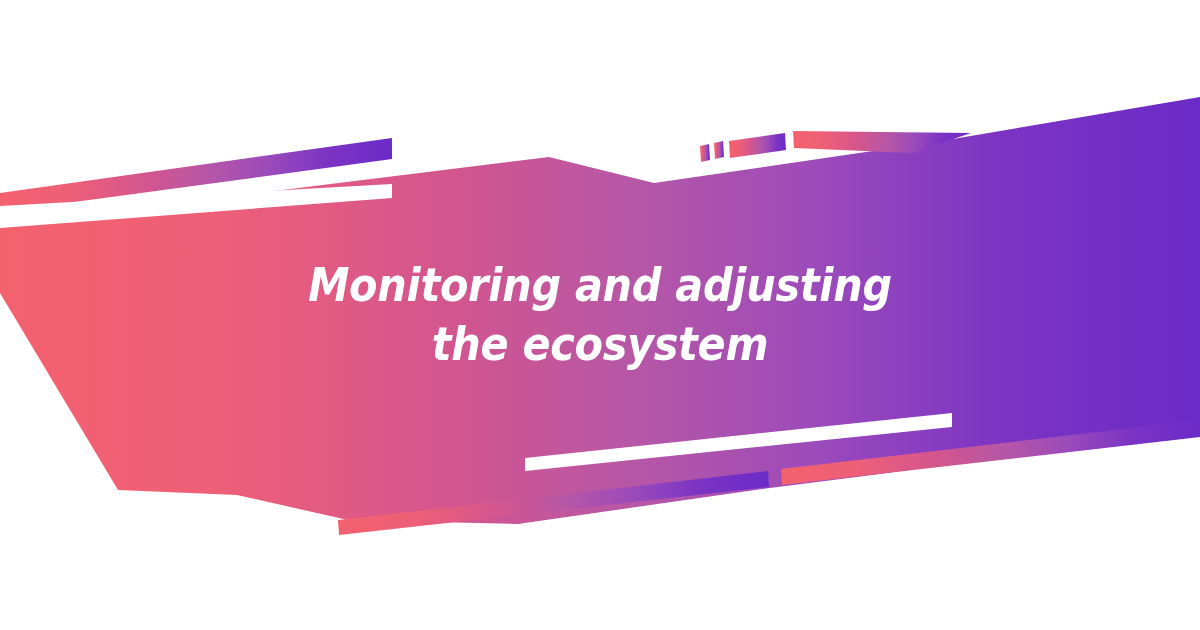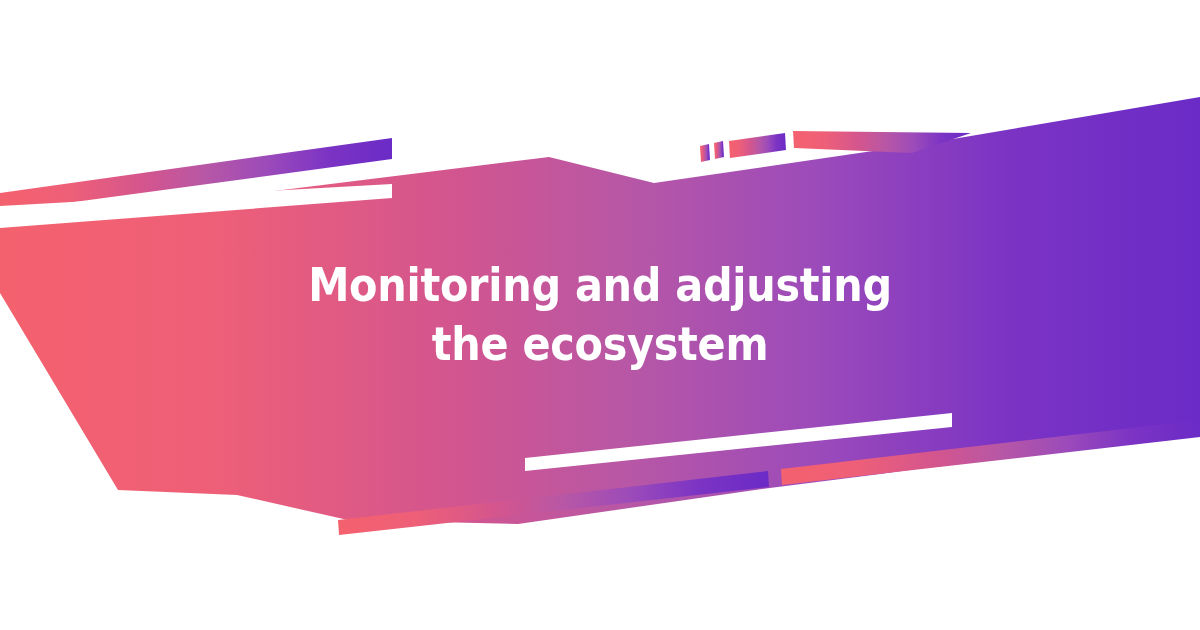--- a/index.html
+++ b/index.html
@@ -31,20 +31,21 @@
   #headline-layer {
     position: absolute;
     left: 0;
     top: 0;
     width: 1200px;
     height: 630px;
     display: flex;
     align-items: center;
     justify-content: center;
     pointer-events: none;
+    font-style: italic;
   }
   #headline {
     width: 700px;
     margin: 0;
     padding: 0;
     text-align: center;
     color: #ffffff;
     font-family: "DejaVu Sans", sans-serif;
     font-weight: 700;
     font-size: 46px;

